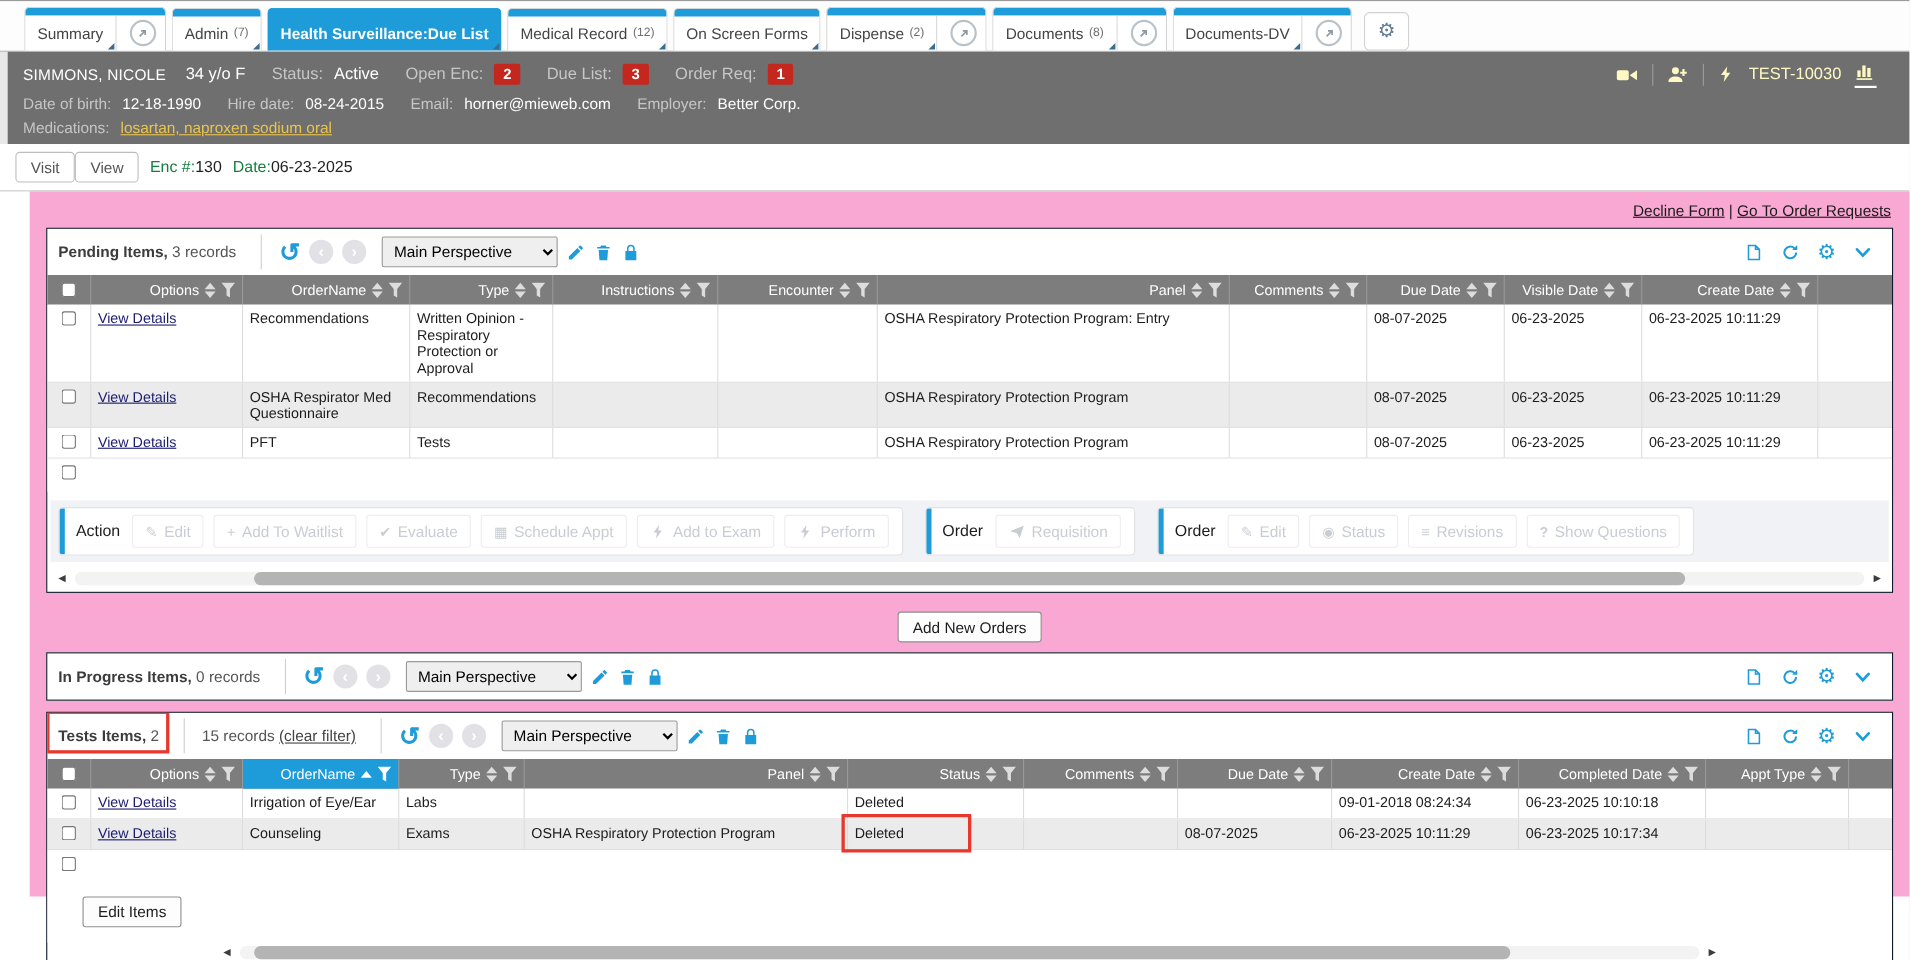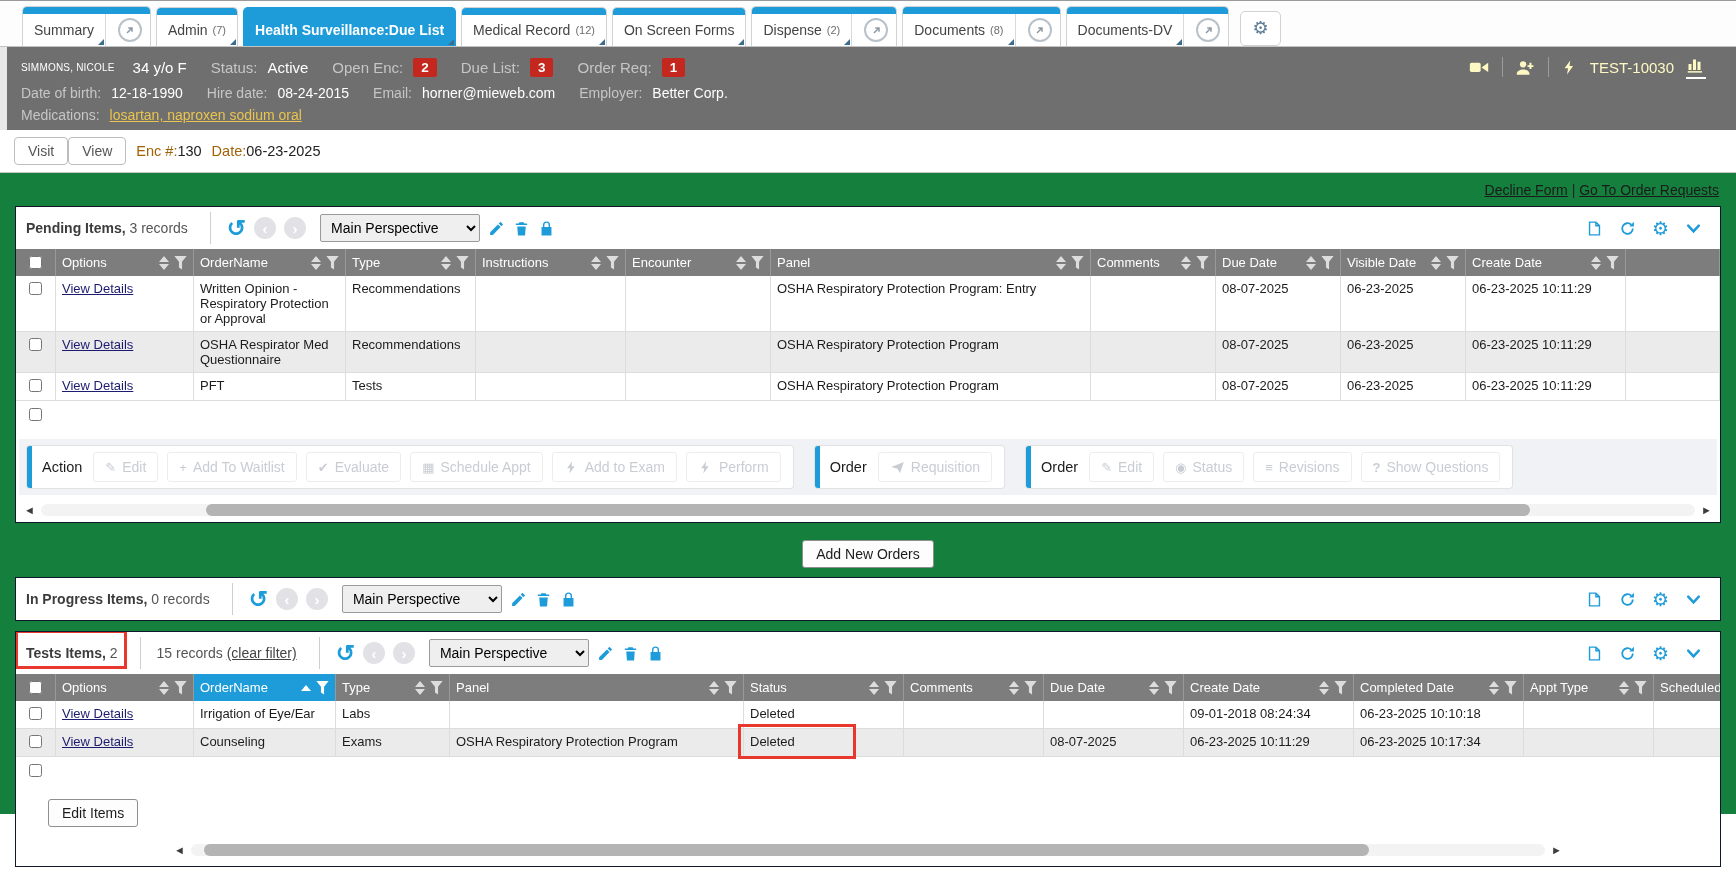--- a/index.html
+++ b/index.html
@@ -23,38 +23,38 @@
   .tab.active .tab-label { color:#fff; font-weight:bold; }
   .tab.active .tab-top { background:#1e9cd9; }
   .tab.gearbtn .tab-body::after { display:none; }
   .tab.gearbtn { border-radius:5px; margin-left:6px; border-bottom:1px solid #d2d2d2; }
   .gear-glyph { font-size:18px; color:#5f7d95; line-height:1; }
 
   
   .banner { background:#6f6f6f; color:#fff; padding:5px 0 4px 14px; border-left:7px solid #e8e8e8; }
   .b-row { display:flex; align-items:center; gap:10px; padding:3px 14px 3px 0; font-size:14px; }
   .b-row1 { font-size:15px; }
-  .b-name { font-size:10px; letter-spacing:.2px; }
+  .b-name { font-size:14px; letter-spacing:.2px; }
   .b-lbl { color:#c6c6c6; margin-left:14px; }
   .b-val { color:#fff; }
   .badge { background:#c3271e; color:#fff; font-weight:bold; font-size:13.5px; padding:2px 8px; border-radius:2px; }
   .b-icons { margin-left:auto; display:flex; align-items:center; gap:12px; padding-right:16px; color:#fef9c3; }
   .b-sep { width:1px; height:20px; background:#9c9c9c; }
   .b-id { font-size:15px; }
   .chart-wrap { border-bottom:2px solid #fff; padding-bottom:1px; }
   .meds a { color:#e9c44f; text-decoration:underline; }
 
   
   .visitbar { background:#fff; border-bottom:1px solid #c9c9c9; padding:7px 14px; display:flex; align-items:center; font-size:14.5px; }
   .vbtn { background:#fff; border:1px solid #bdbdbd; border-radius:4px; padding:5px 13px; font-size:14px; color:#555; cursor:pointer; }
-  .v-lbl { color:#a16207; margin-left:10px; }
+  .v-lbl { color:#15803d; margin-left:10px; }
   .v-val { color:#222; }
 
   
-  .content { background:#15803d; padding:4px 15px 14px 15px; height:641px; }
+  .content { background:#f9a8d4; padding:4px 15px 14px 15px; height:641px;margin-left:27px; }
   .toplinks { text-align:right; font-size:14px; padding:5px 2px 8px 2px; color:#222; }
   .toplinks a { color:#1a1a1a; text-decoration:underline; cursor:pointer; }
 
   .panel { background:#fff; border:1px solid #0f172a; margin-bottom:10px; position:relative; overflow:hidden; }
 
   .ptool { display:flex; align-items:center; padding:5px 10px; gap:8px; min-height:42px; }
   .ptitle { font-size:14px; color:#333; white-space:nowrap; padding-right:6px; }
   .ptitle b { color:#3c3c3c; }
   .ptitle .muted { color:#555; }
   .ptitle a { color:#444; text-decoration:underline; cursor:pointer; }
@@ -68,21 +68,21 @@
   .i-sm { width:15px; height:15px; fill:currentColor; }
   .spacer { flex:1; }
   .rt-icons { display:flex; align-items:center; gap:16px; padding-right:8px; }
   .gear-blue { color:#1e9cd9; font-size:19px; line-height:1; cursor:pointer; }
 
   
   .grid-head { display:grid; background:#7d7d7d; }
   .pgrid { grid-template-columns:40px 138px 152px 130px 150px 145px 320px 125px 125px 125px 160px minmax(90px,1fr); }
   .xgrid { grid-template-columns:40px 138px 142px 114px 294px 160px 140px 140px 170px 170px 130px minmax(140px,1fr); }
   .th { display:flex; align-items:center; gap:5px; padding:5px 6px; border-right:1px solid #999; color:#fff; font-size:13px; min-height:27px; }
-  .th .hl { flex:1; white-space:nowrap; overflow:hidden; }
+  .th .hl { flex:1; white-space:nowrap; overflow:hidden;text-align:right; }
   .th.sorted { background:#1e9cd9; }
   .thc { display:flex; align-items:center; justify-content:center; border-right:1px solid #999; }
   .sort { display:inline-flex; flex-direction:column; gap:2px; cursor:pointer; }
   .sort i { width:0; height:0; border-left:5px solid transparent; border-right:5px solid transparent; display:block; }
   .sort .up { border-bottom:6px solid #ddd; }
   .sort .dn { border-top:6px solid #ddd; }
   .funnel { width:13px; height:14px; background:#ddd; clip-path:polygon(0 0,100% 0,62% 45%,62% 100%,38% 86%,38% 45%); cursor:pointer; }
   .row { display:grid; border-bottom:1px solid #dcdcdc; background:#fff; }
   .row.alt { background:#ebebeb; }
   .td { padding:5px 6px; border-right:1px solid #dcdcdc; font-size:13px; color:#1c1c1c; min-height:27px; }
@@ -455,22 +455,22 @@
           <span class="funnel"></span>
         </div>
       <div class="th"></div>
     </div>
 
     <div class="row pgrid">
       <div class="td tdc">
           <input type="checkbox" style="">
         </div>
       <div class="td"><a class="vd">View Details</a></div>
+      <div class="td">Recommendations</div>
       <div class="td">Written Opinion - Respiratory Protection or Approval</div>
-      <div class="td">Recommendations</div>
       <div class="td"></div>
       <div class="td"></div>
       <div class="td">OSHA Respiratory Protection Program: Entry</div>
       <div class="td"></div>
       <div class="td">08-07-2025</div>
       <div class="td">06-23-2025</div>
       <div class="td">06-23-2025 10:11:29</div>
       <div class="td"></div>
     </div>
     <div class="row pgrid alt">

